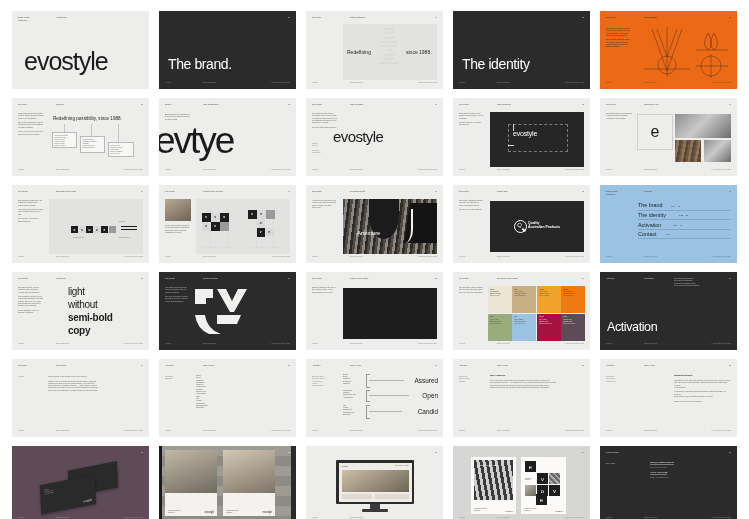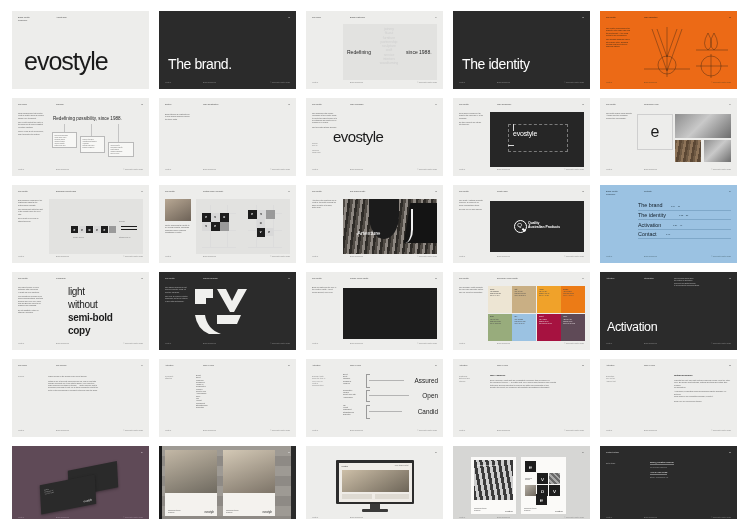--- a/index.html
+++ b/index.html
@@ -292,20 +292,21 @@
     </div>
   </div>
 
   <div class="slide white">
     <div class="hd">
       <div class="sec">Section</div>
       <div class="ttl">Logo Construction</div>
       <div class="pg">13</div>
     </div>
     <div class="copy" style="left:6px;top:15px;width:26px;">Each letterform is constructed on a fixed modular grid derived from the stroke width.</div>
+    <div class="hero giant">evtye</div>
     <div class="ft">
       <div class="a">evostyle</div>
       <div class="b">Brand Guidelines</div>
       <div class="c">© Copyright evostyle 2021</div>
     </div>
   </div>
 
   <div class="slide white">
     <div class="hd">
       <div class="sec">The identity</div>

